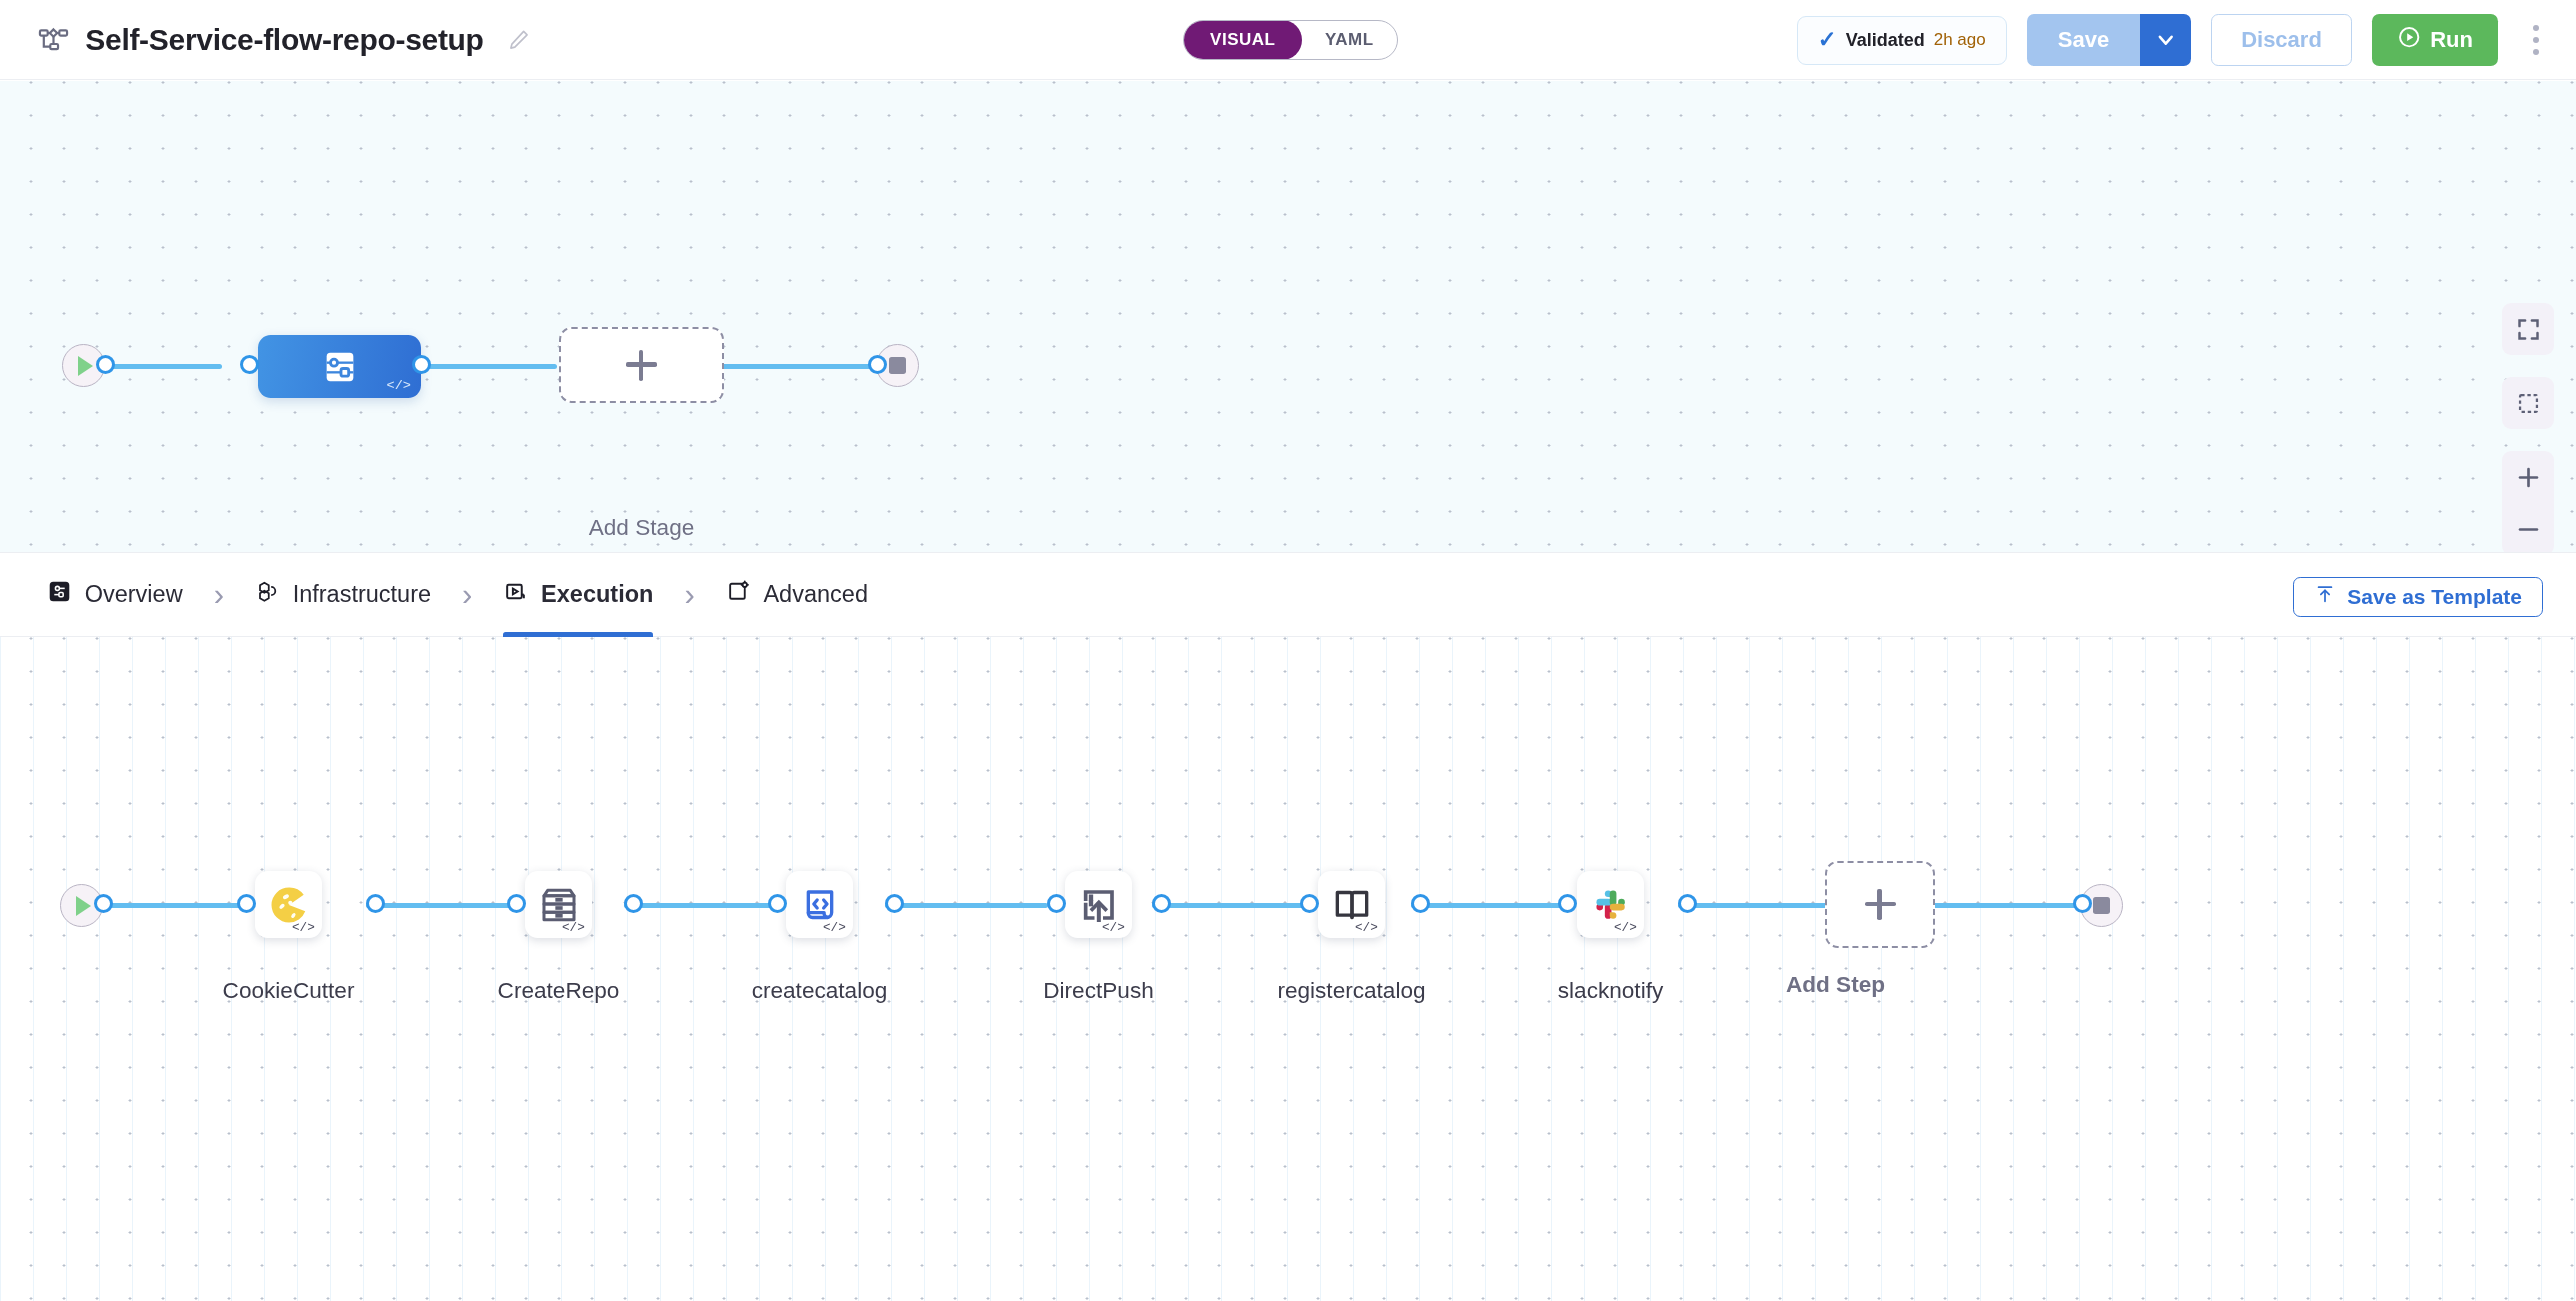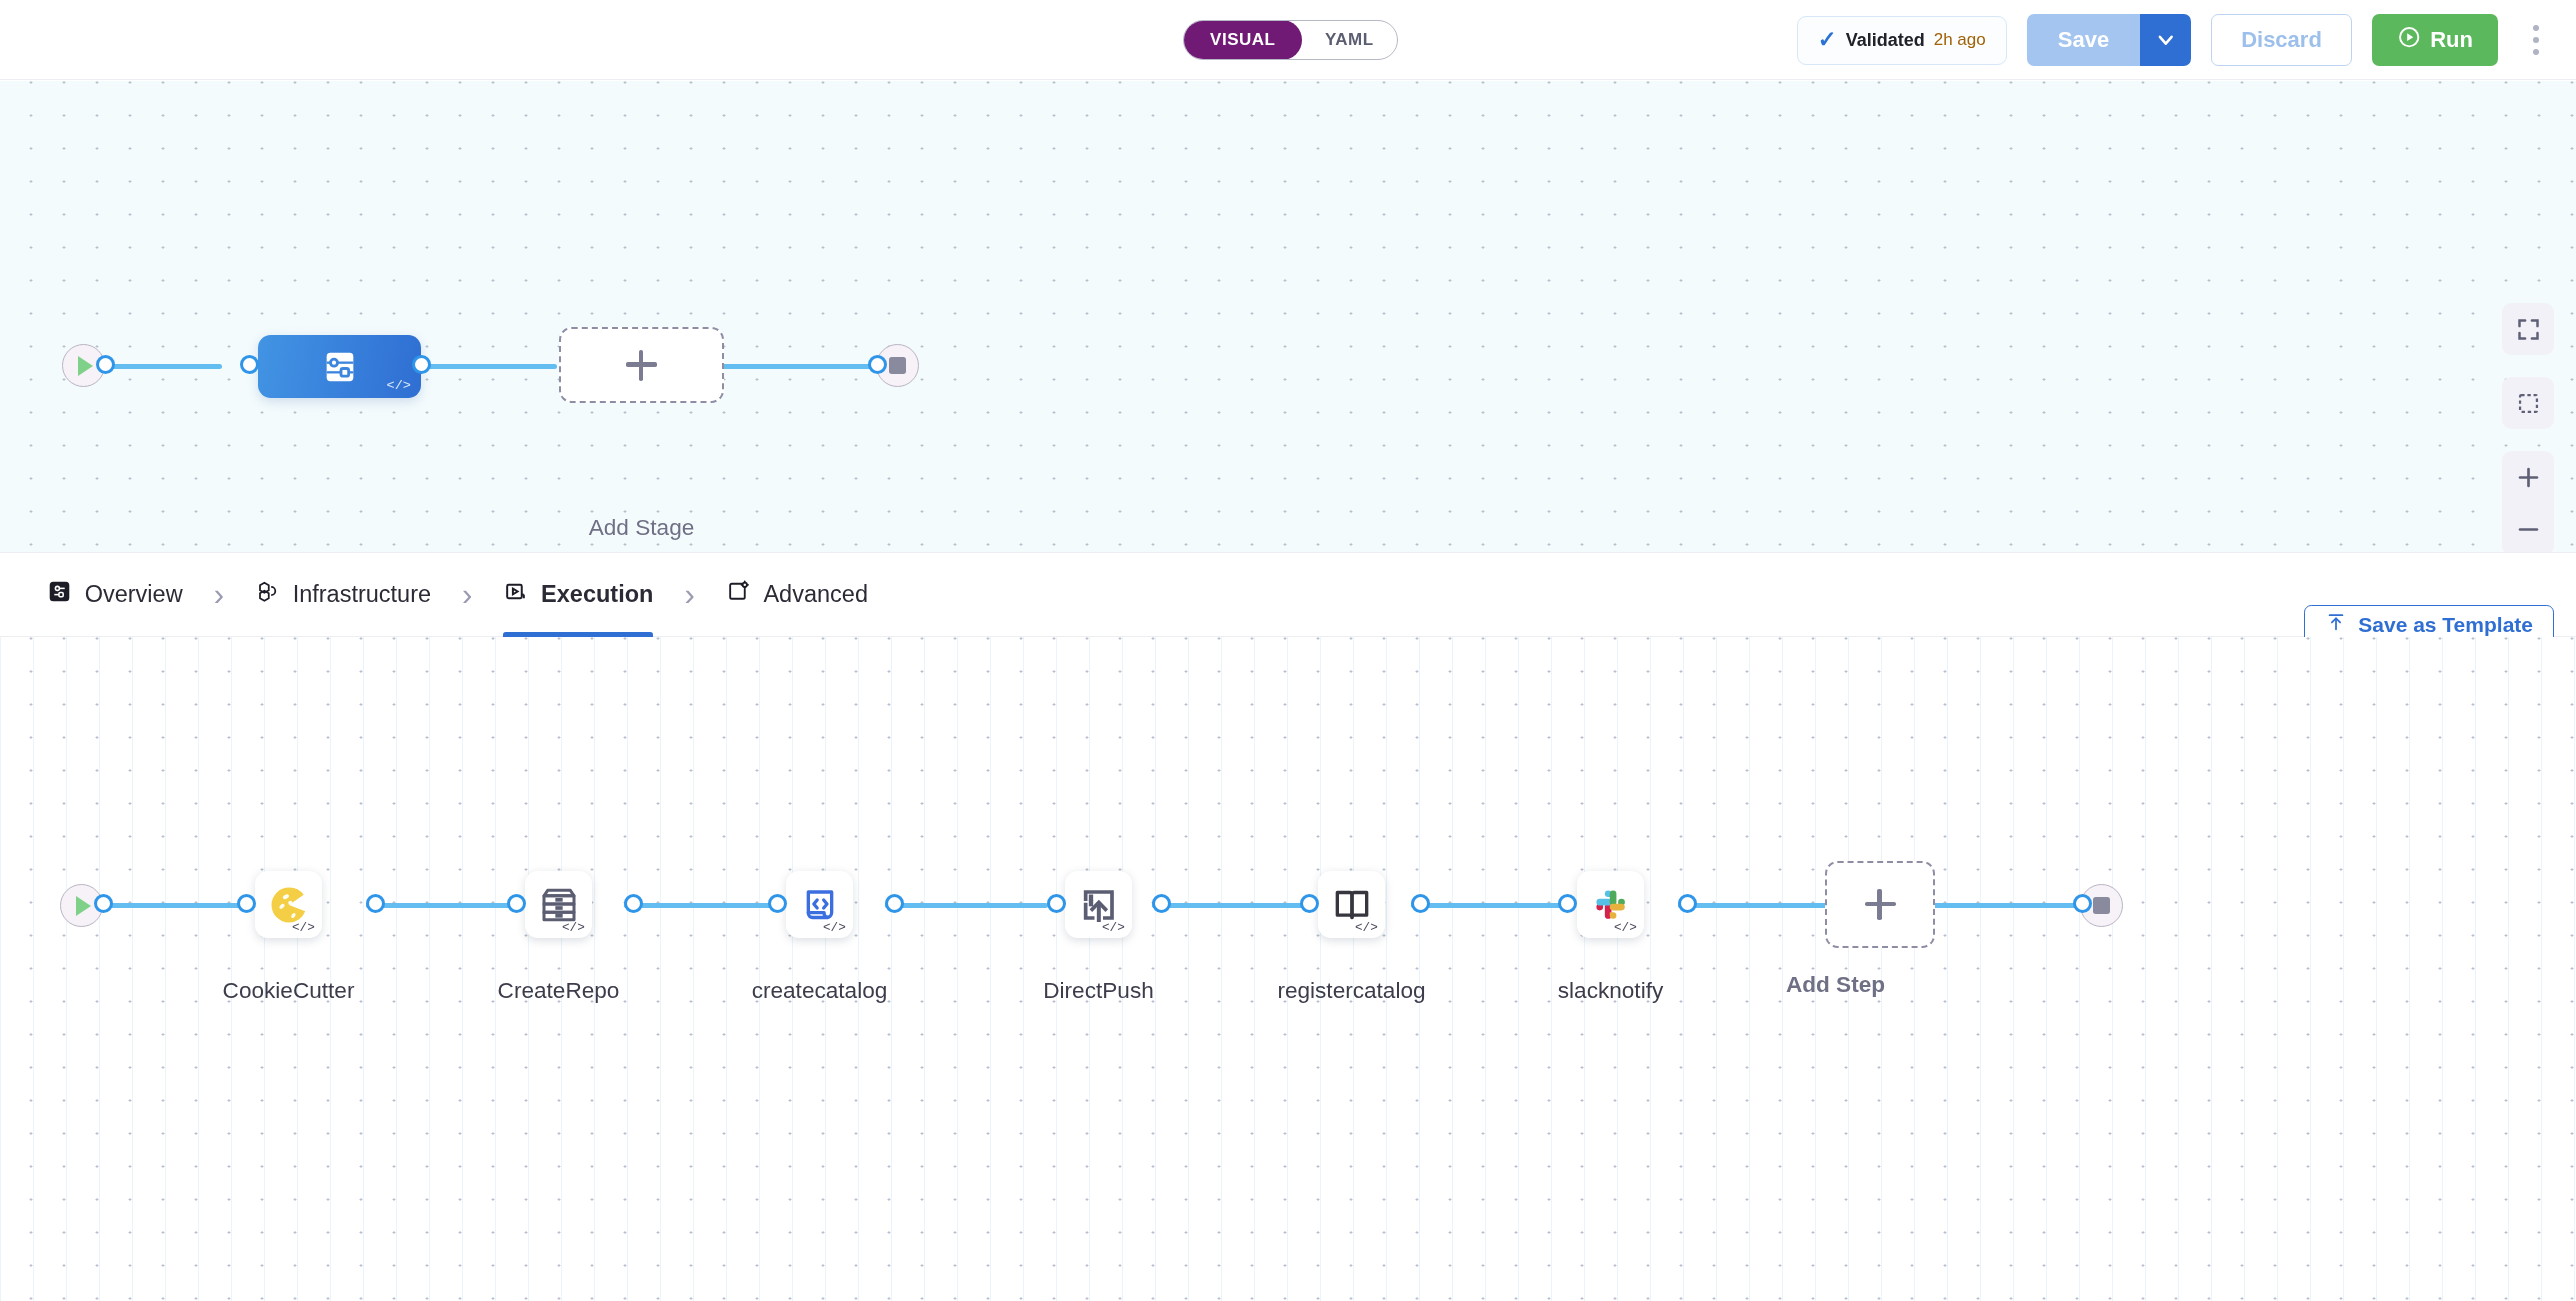--- a/index.html
+++ b/index.html
@@ -181,44 +181,64 @@
   .tab.active { font-weight: bold; }
   .tab.active::after {
     content: ""; position: absolute; left: 0; right: 0; bottom: 0;
     height: 5.4px; background: #2f6ed3; border-radius: 2.7px 2.7px 0 0;
   }
   .tab-sep {
     color: #9a9bb1; font-size: 31px; padding: 0 31px; line-height: 1;
     font-weight: 300; user-select: none;
   }
   .save-template-btn {
-    position: absolute; right: 22px; top: 23.5px;
+    position: absolute; right: 33px; top: 23.5px;
     display: flex; align-items: center; gap: 11px;
     height: 40px; padding: 0 20px; border: 1.4px solid #2f6ed3; border-radius: 7.2px;
     background: #ffffff; color: #2f6ed3; font-size: 21px; font-weight: bold;
-    cursor: pointer; font-family: inherit; margin-top: 28px;
+    cursor: pointer; font-family: inherit;
   }
 
   
   .canvas-ctrls {
     position: absolute; right: 22px; top: 222px;
     display: flex; flex-direction: column; align-items: center; gap: 22px; z-index: 8;
   }
   .ctrl-btn {
     width: 52px; height: 52px; border-radius: 9px; background: #f3f1f8;
     display: flex; align-items: center; justify-content: center; cursor: pointer;
   }
   .ctrl-stack { display: flex; flex-direction: column; border-radius: 9px; background: #f3f1f8; }
   .ctrl-stack .ctrl-btn { background: transparent; }
 </style>
 </head>
 <body>
 
 <div class="header">
 
+  <div class="hdr-left">
+    <span class="pipeline-icon">
+      <svg viewBox="0 0 24 24" width="31" height="31" fill="none" stroke="#6a6c81" stroke-width="1.7">
+        <rect x="1.5" y="5" width="6" height="4" rx="1"></rect>
+        <rect x="16.5" y="5" width="6" height="4" rx="1"></rect>
+        <path d="M12 4.2 L14.8 7 L12 9.8 L9.2 7 Z"></path>
+        <line x1="7.5" y1="7" x2="9.2" y2="7"></line>
+        <line x1="14.8" y1="7" x2="16.5" y2="7"></line>
+        <rect x="9.5" y="15.5" width="6" height="4" rx="1"></rect>
+        <path d="M4.5 9 L4.5 17.5 L9.5 17.5"></path>
+        <path d="M12 9.8 L12 15.5"></path>
+      </svg>
+    </span>
+    <span class="page-title">Self-Service-flow-repo-setup</span>
+    <span class="edit-pencil">
+      <svg viewBox="0 0 24 24" width="23.5" height="23.5" fill="none" stroke="#8c8ea2" stroke-width="1.7" stroke-linecap="round" stroke-linejoin="round">
+        <path d="M17 3.5 L20.5 7 L8 19.5 L4 20.5 L5 16.5 Z"></path>
+      </svg>
+    </span>
+  </div>
 
   <div class="hdr-center">
     <div class="mode-toggle">
       <div class="mode-opt active">VISUAL</div>
       <div class="mode-opt">YAML</div>
     </div>
   </div>
 
   <div class="hdr-right">
     <div class="validated-badge">

